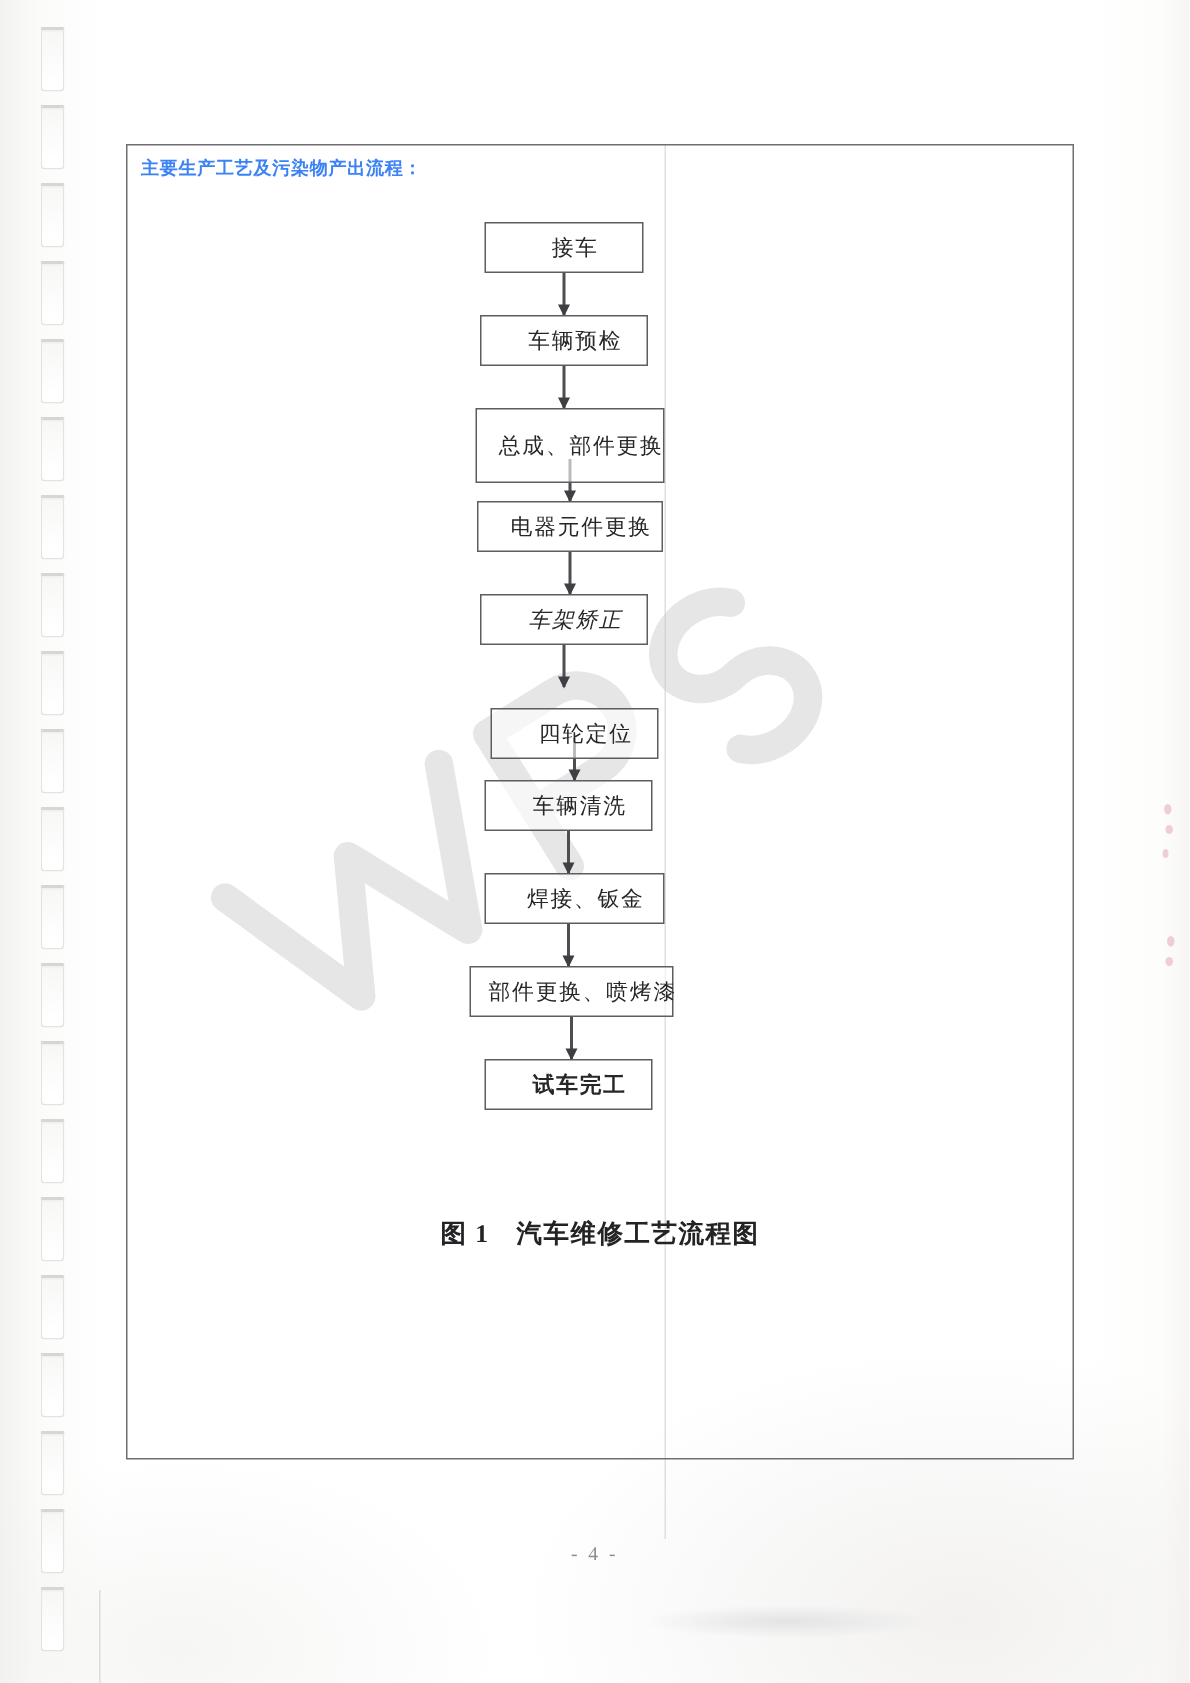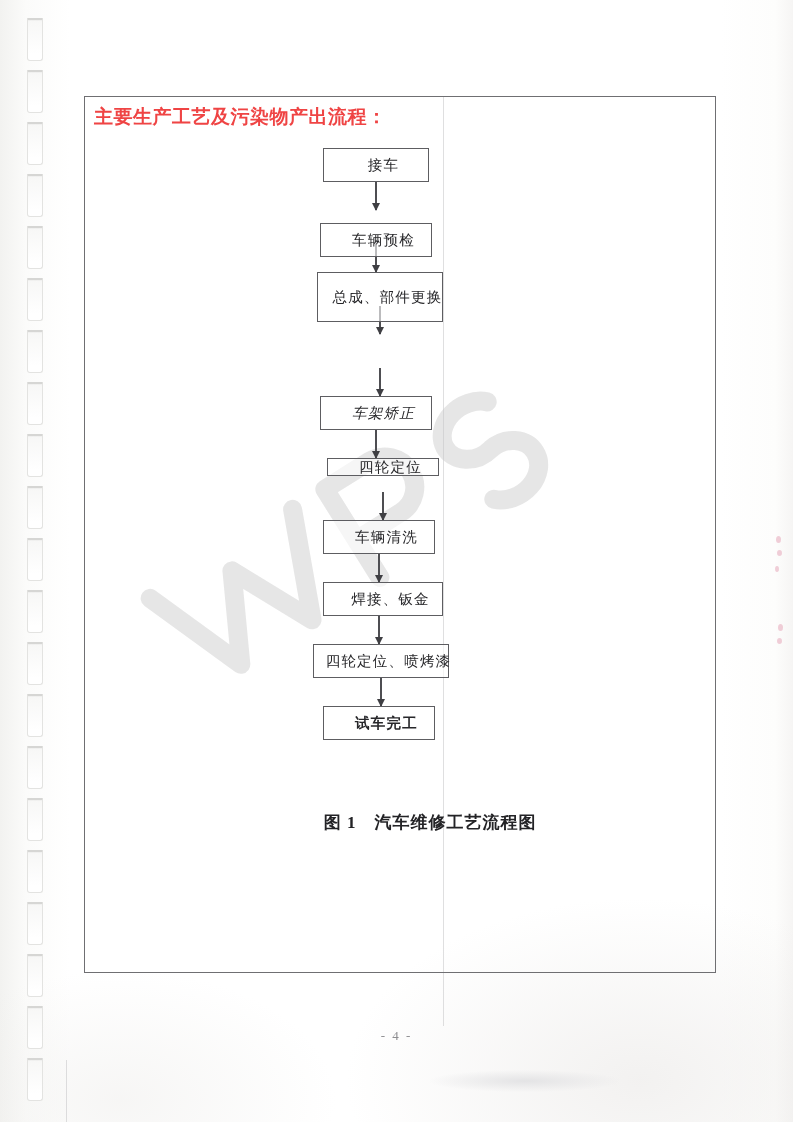--- a/index.html
+++ b/index.html
@@ -67,24 +67,24 @@
     border: 1.4px solid #6f6f72;
     box-sizing: border-box;
     background: transparent;
   }
 
   
   #doc-heading {
     position: absolute;
     left: 94px;
     top: 104px;
-    font-size: 19px;
+    font-size: 12px;
     font-weight: bold;
     letter-spacing: 0.5px;
-    color: #ef4444;
+    color: #3b82f6;
     font-family: "Liberation Serif", "DejaVu Serif", serif;
     white-space: nowrap;
     text-align: right;
   }
 
   
   #flowchart {
     position: absolute;
     left: 84px;
     top: 96px;
@@ -127,21 +127,20 @@
     position: absolute;
     left: 84px;
     top: 811px;
     width: 632px;
     text-align: center;
     font-size: 17px;
     font-weight: bold;
     letter-spacing: 1px;
     color: #232326;
     font-family: "Liberation Serif", "DejaVu Serif", serif;
-    margin-left: 30px;
   }
   #figure-caption .cap-gap { display: inline-block; width: 18px; }
 
   
   #page-number {
     position: absolute;
     left: 0;
     top: 1028px;
     width: 793px;
     text-align: center;
@@ -235,27 +234,28 @@
     <div class="flow-arrow" style="left: 291.3px; top: 86px; height: 28px;"></div>
     <div class="flow-arrow" style="left: 291.3px; top: 148px; height: 28px;"></div>
     <div class="flow-arrow" style="left: 295.3px; top: 210px; height: 28px;"></div>
     <div class="flow-arrow" style="left: 295.3px; top: 272px; height: 28px;"></div>
     <div class="flow-arrow" style="left: 291.3px; top: 334px; height: 28px;"></div>
     <div class="flow-arrow" style="left: 298.3px; top: 396px; height: 28px;"></div>
     <div class="flow-arrow" style="left: 294.3px; top: 458px; height: 28px;"></div>
     <div class="flow-arrow" style="left: 294.3px; top: 520px; height: 28px;"></div>
     <div class="flow-arrow" style="left: 296.3px; top: 582px; height: 28px;"></div>
     <div class="flow-node" style="left: 239px; top: 52px; width: 106px; height: 34px;">接车</div>
-    <div class="flow-node" style="left: 236px; top: 114px; width: 112px; height: 34px; margin-top: 13px;">车辆预检</div>
+    <div class="flow-node" style="left: 236px; top: 114px; width: 112px; height: 34px;">车辆预检</div>
     <div class="flow-node" style="left: 233px; top: 176px; width: 126px; height: 50px;">总成、部件更换</div>
+    <div class="flow-node" style="left: 234px; top: 238px; width: 124px; height: 34px;">电器元件更换</div>
     <div class="flow-node" style="left: 236px; top: 300px; width: 112px; height: 34px; font-style: italic;">车架矫正</div>
-    <div class="flow-node" style="left: 243px; top: 362px; width: 112px; height: 18px; text-align: right;">四轮定位</div>
+    <div class="flow-node" style="left: 243px; top: 376px; width: 112px; height: 34px; text-align: right;">四轮定位</div>
     <div class="flow-node" style="left: 239px; top: 424px; width: 112px; height: 34px;">车辆清洗</div>
     <div class="flow-node" style="left: 239px; top: 486px; width: 120px; height: 34px;">焊接、钣金</div>
-    <div class="flow-node" style="left: 229px; top: 548px; width: 136px; height: 34px;">四轮定位、喷烤漆</div>
+    <div class="flow-node" style="left: 229px; top: 548px; width: 136px; height: 34px;">部件更换、喷烤漆</div>
     <div class="flow-node" style="left: 239px; top: 610px; width: 112px; height: 34px; font-weight: bold;">试车完工</div>
   </div>
 
 <div id="figure-caption">
   <span>图 1</span><span class="cap-gap"></span><span>汽车维修工艺流程图</span>
 </div>
 
 <div id="page-number">- 4 -</div>
 
 <div id="bottom-smudge"></div>

